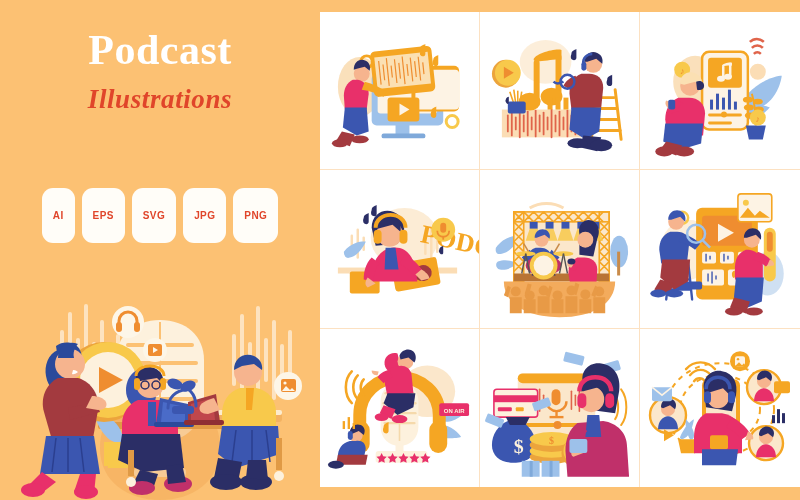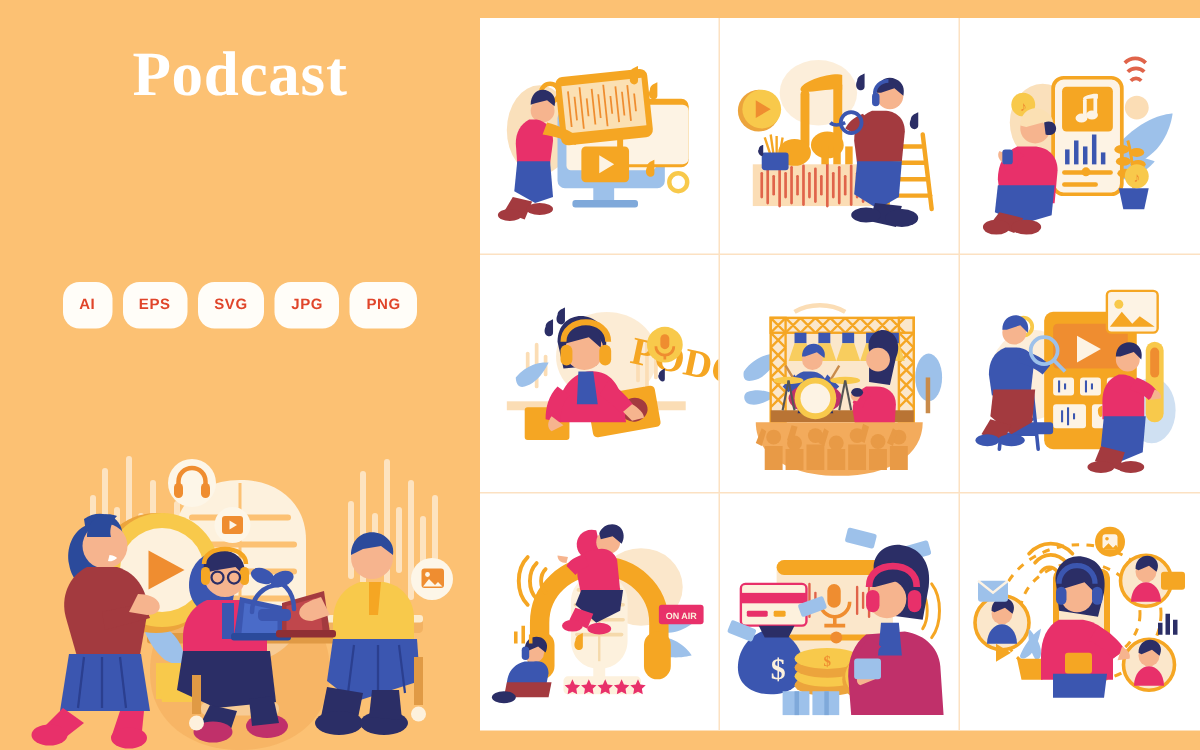--- a/index.html
+++ b/index.html
@@ -19,21 +19,21 @@
   }
   .script-word{
     margin-top:10px;
     font-family:"Liberation Serif",serif;
     color:#e0452a;font-weight:700;font-style:italic;font-size:27px;letter-spacing:.6px;
   }
   .badges{position:absolute;left:0;top:188px;width:320px;display:flex;justify-content:center;gap:7px;}
   .badge{
     background:#fffdf8;color:#e0452a;border-radius:11px;
     font-size:10px;font-weight:700;letter-spacing:.4px;
-    padding:10px 11px;line-height:11px;
+    padding:22px 11px;line-height:11px;
   }
 
   
   .hero{position:absolute;left:0;bottom:0;width:320px;height:210px;}
   .hero svg{display:block;width:320px;height:210px;}
 
   
   .grid{
     position:absolute;left:320px;top:12px;width:480px;height:475px;
     background:#ffffff;
@@ -46,20 +46,21 @@
 </style>
 </head>
 <body>
 
 <div class="canvas">
 
   <div class="left-panel">
 
     <div class="title-block">
       <div class="title-line">Podcast</div>
+      <div class="script-word">Illustrations</div>
     </div>
 
     <div class="badges">
       <span class="badge">AI</span>
       <span class="badge">EPS</span>
       <span class="badge">SVG</span>
       <span class="badge">JPG</span>
       <span class="badge">PNG</span>
     </div>
 

